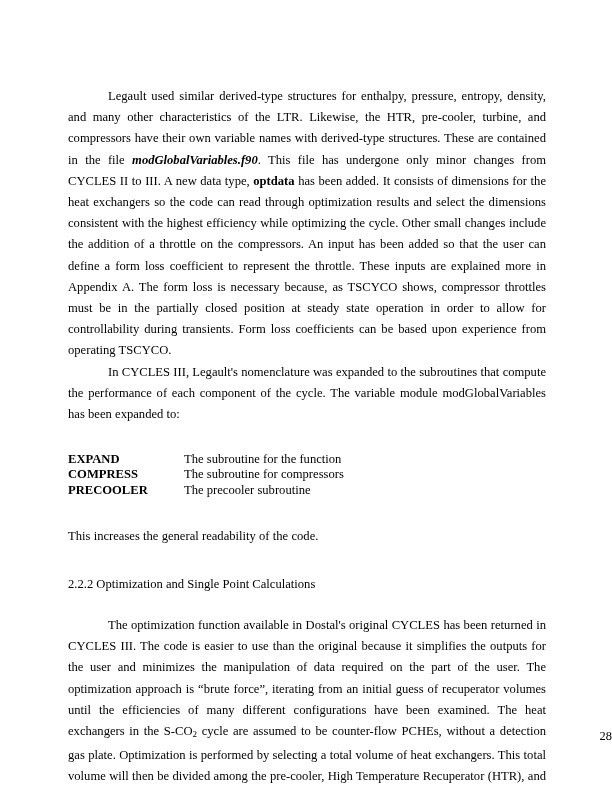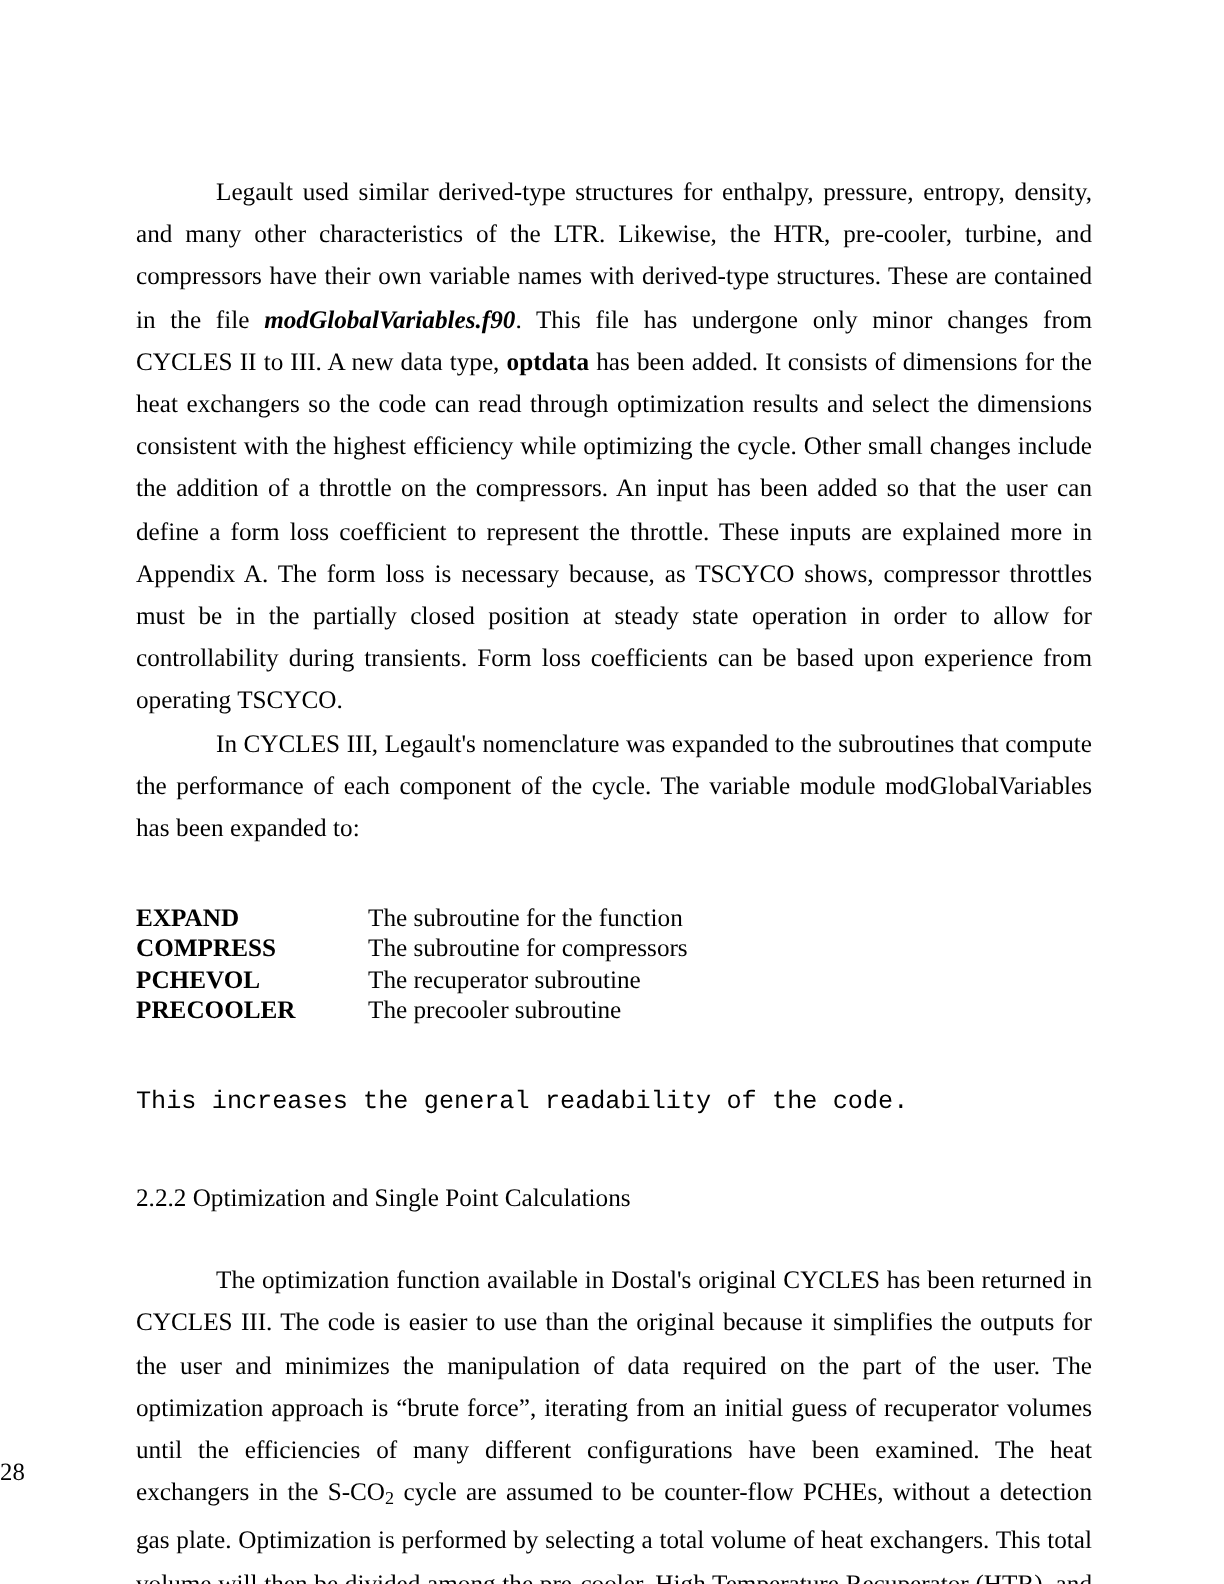--- a/index.html
+++ b/index.html
@@ -28,21 +28,20 @@
     margin: 0;
     font-size: 12.6px;
     line-height: 21.2px;
     text-align: justify;
     text-indent: 40px;
     hyphens: none;
     word-spacing: 0.1px;
   }
   p.body.noindent {
     text-indent: 0;
-    font-family: Liberation Mono, monospace;
   }
   .bi {
     font-weight: bold;
     font-style: italic;
   }
   .b {
     font-weight: bold;
   }
   sub {
     font-size: 0.72em;
@@ -78,21 +77,21 @@
     font-size: 12.6px;
     font-weight: normal;
     line-height: 16px;
     text-align: left;
   }
   .pagenum {
     position: absolute;
     left: 0;
     top: 728px;
     width: 612px;
-    text-align: left;
+    text-align: right;
     font-size: 12.4px;
     line-height: 16px;
     color: #000000;
   }
 </style>
 </head>
 <body>
 
 <div class="page">
 
@@ -108,24 +107,20 @@
       <tbody>
         <tr>
           <td class="term">EXPAND</td>
           <td class="desc">The subroutine for the function</td>
         </tr>
         <tr>
           <td class="term">COMPRESS</td>
           <td class="desc">The subroutine for compressors</td>
         </tr>
         <tr>
-          <td class="term">PCHEVOL</td>
-          <td class="desc">The recuperator subroutine</td>
-        </tr>
-        <tr>
           <td class="term">PRECOOLER</td>
           <td class="desc">The precooler subroutine</td>
         </tr>
       </tbody>
     </table>
 
     <div class="spacer-after-list"></div>
 
     <p class="body noindent">This increases the general readability of the code.</p>
 

